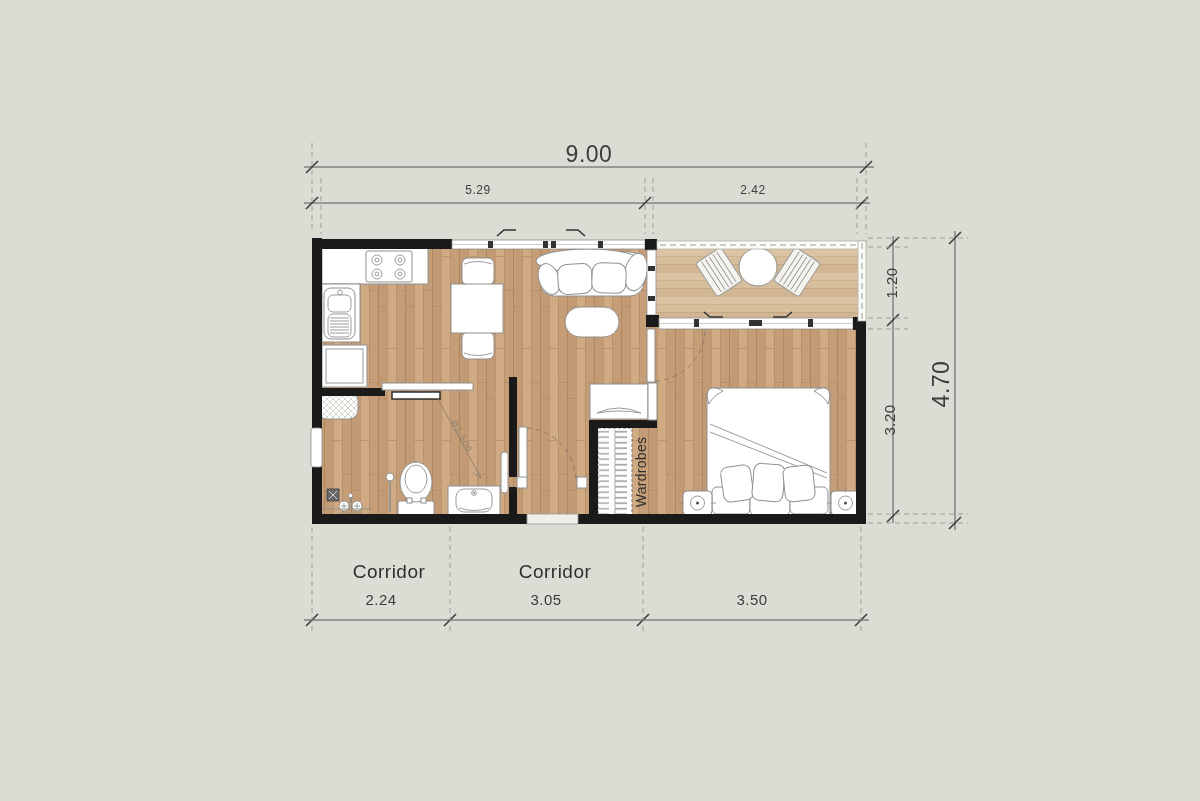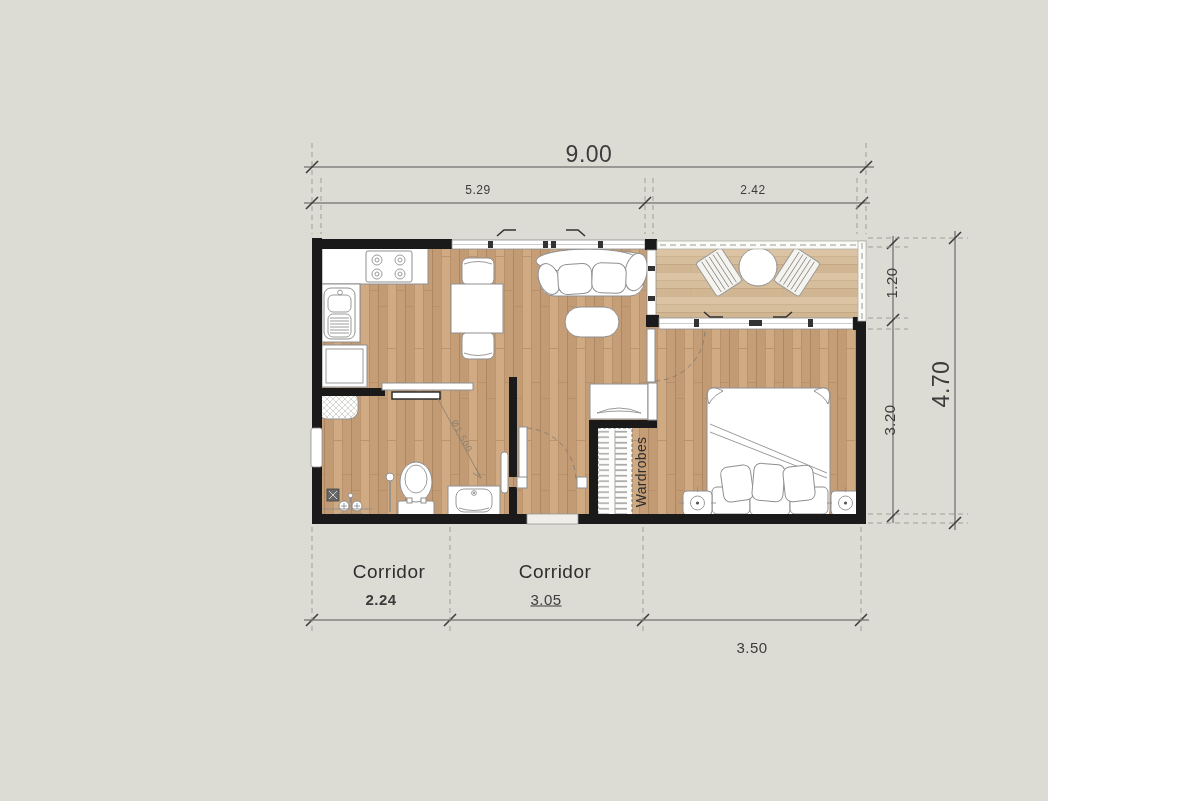--- a/index.html
+++ b/index.html
@@ -1,18 +1,18 @@
 <!DOCTYPE html>
 <html><head>
 <meta charset="utf-8">
 <style>
   html,body{margin:0;padding:0;}
   .canvas{
     position:relative;
-    width:1048px;height:801px;
+    width:1200px;height:801px;
     background:var(--bg,#dcdcd4);
     overflow:hidden;
     font-family:"Liberation Sans", sans-serif;
   }
   svg{position:absolute;left:0;top:0;}
   .wall{fill:var(--wall,#1a1a1a);stroke:none;}
   .furn{fill:#ffffff;stroke:#8f8f8f;stroke-width:1;}
   .furnlight{fill:#f4f3ee;stroke:#9a9a9a;stroke-width:1;}
   .glass{fill:#ffffff;stroke:#8f8f8f;stroke-width:0.8;}
   .rail{fill:#fafaf6;stroke:#b3b3ab;stroke-width:0.8;}
@@ -325,23 +325,23 @@
 </svg>
 
 <div class="label dim-lg" style="left:589px;top:154px;">9.00</div>
 <div class="label dim-md" style="left:478px;top:190px;">5.29</div>
 <div class="label dim-md" style="left:753px;top:190px;">2.42</div>
 
 <div class="label v dim-sm" style="left:891px;top:283px;">1.20</div>
 <div class="label v dim-sm" style="left:889px;top:420px;">3.20</div>
 <div class="label v dim-lg" style="left:941px;top:384px;">4.70</div>
 
-<div class="label dim-sm" style="left:381px;top:599px;font-weight:bold;">2.24</div>
-<div class="label dim-sm" style="left:546px;top:599px;text-decoration:underline;">3.05</div>
-<div class="label dim-sm" style="left:752px;top:599px;margin-top:48px;">3.50</div>
+<div class="label dim-sm" style="left:381px;top:599px;">2.24</div>
+<div class="label dim-sm" style="left:546px;top:599px;">3.05</div>
+<div class="label dim-sm" style="left:752px;top:599px;">3.50</div>
 
 <div class="label roomlabel" style="left:389px;top:572px;">Corridor</div>
 <div class="label roomlabel" style="left:555px;top:572px;">Corridor</div>
 
 <div class="label v wardrobelabel" style="left:641px;top:472px;">Wardrobes</div>
 
 <div class="levelnote" style="left:462px;top:436px;">Ø1.500</div>
 
 </div>
 

